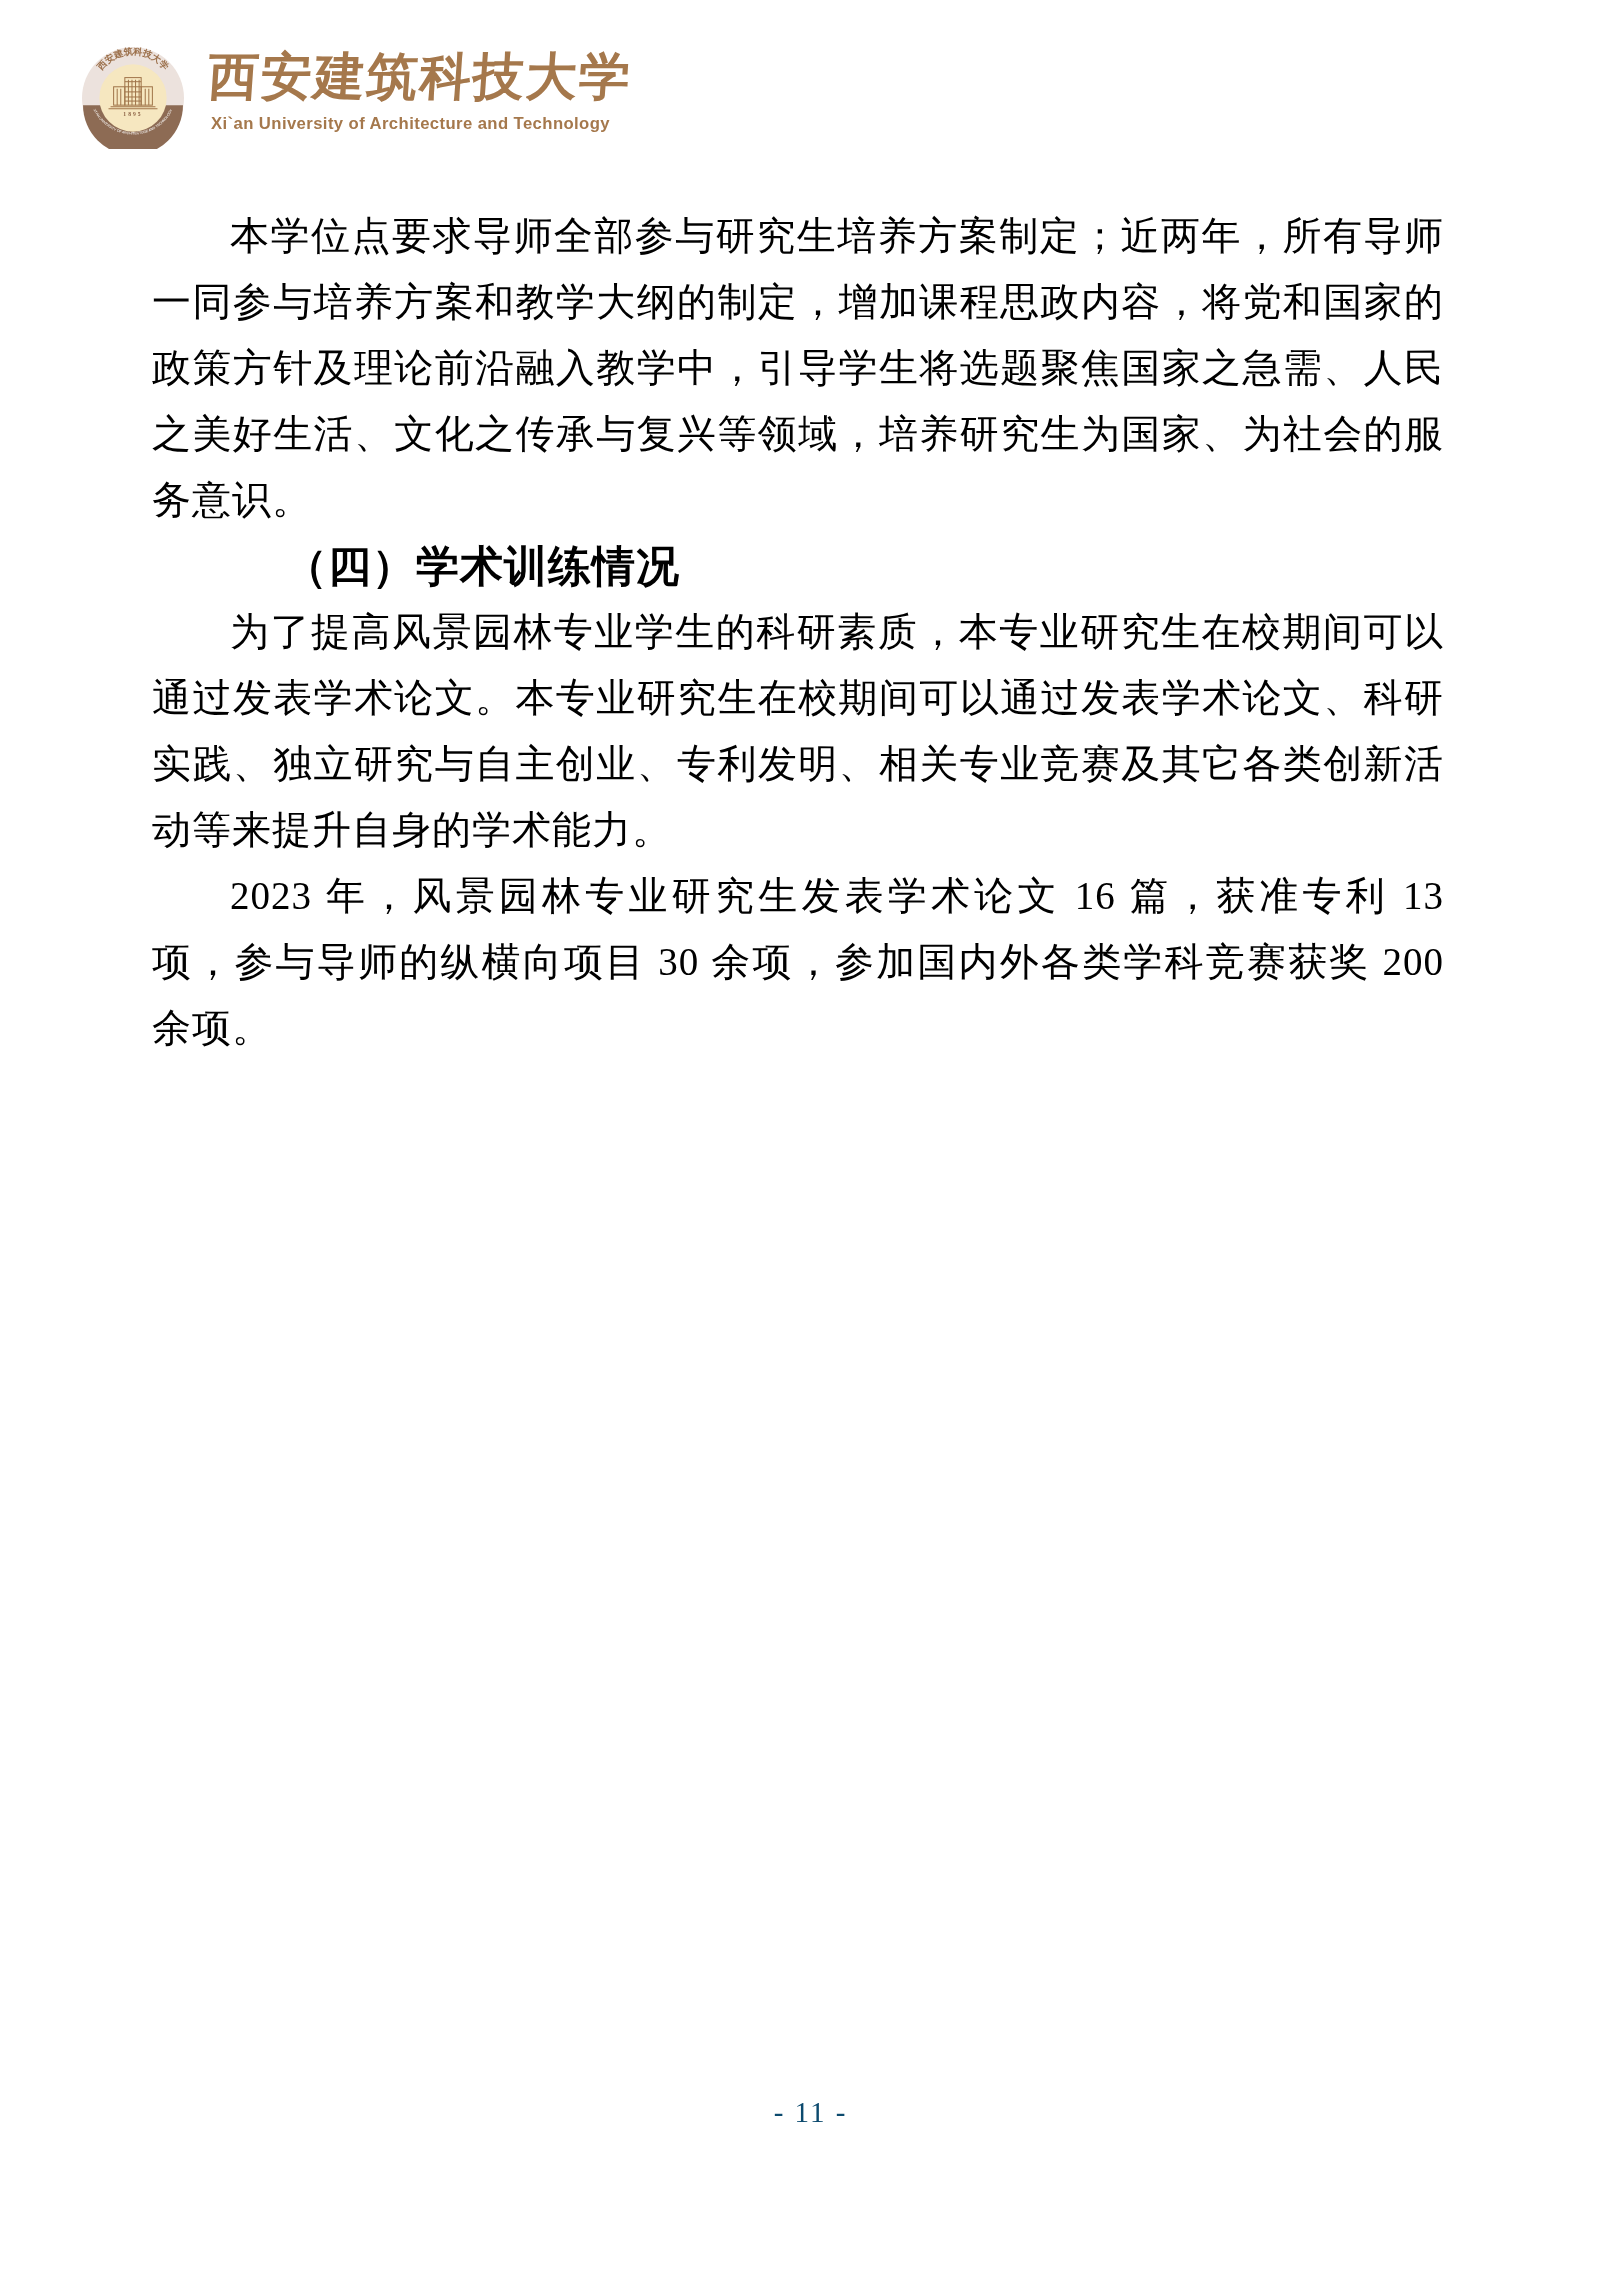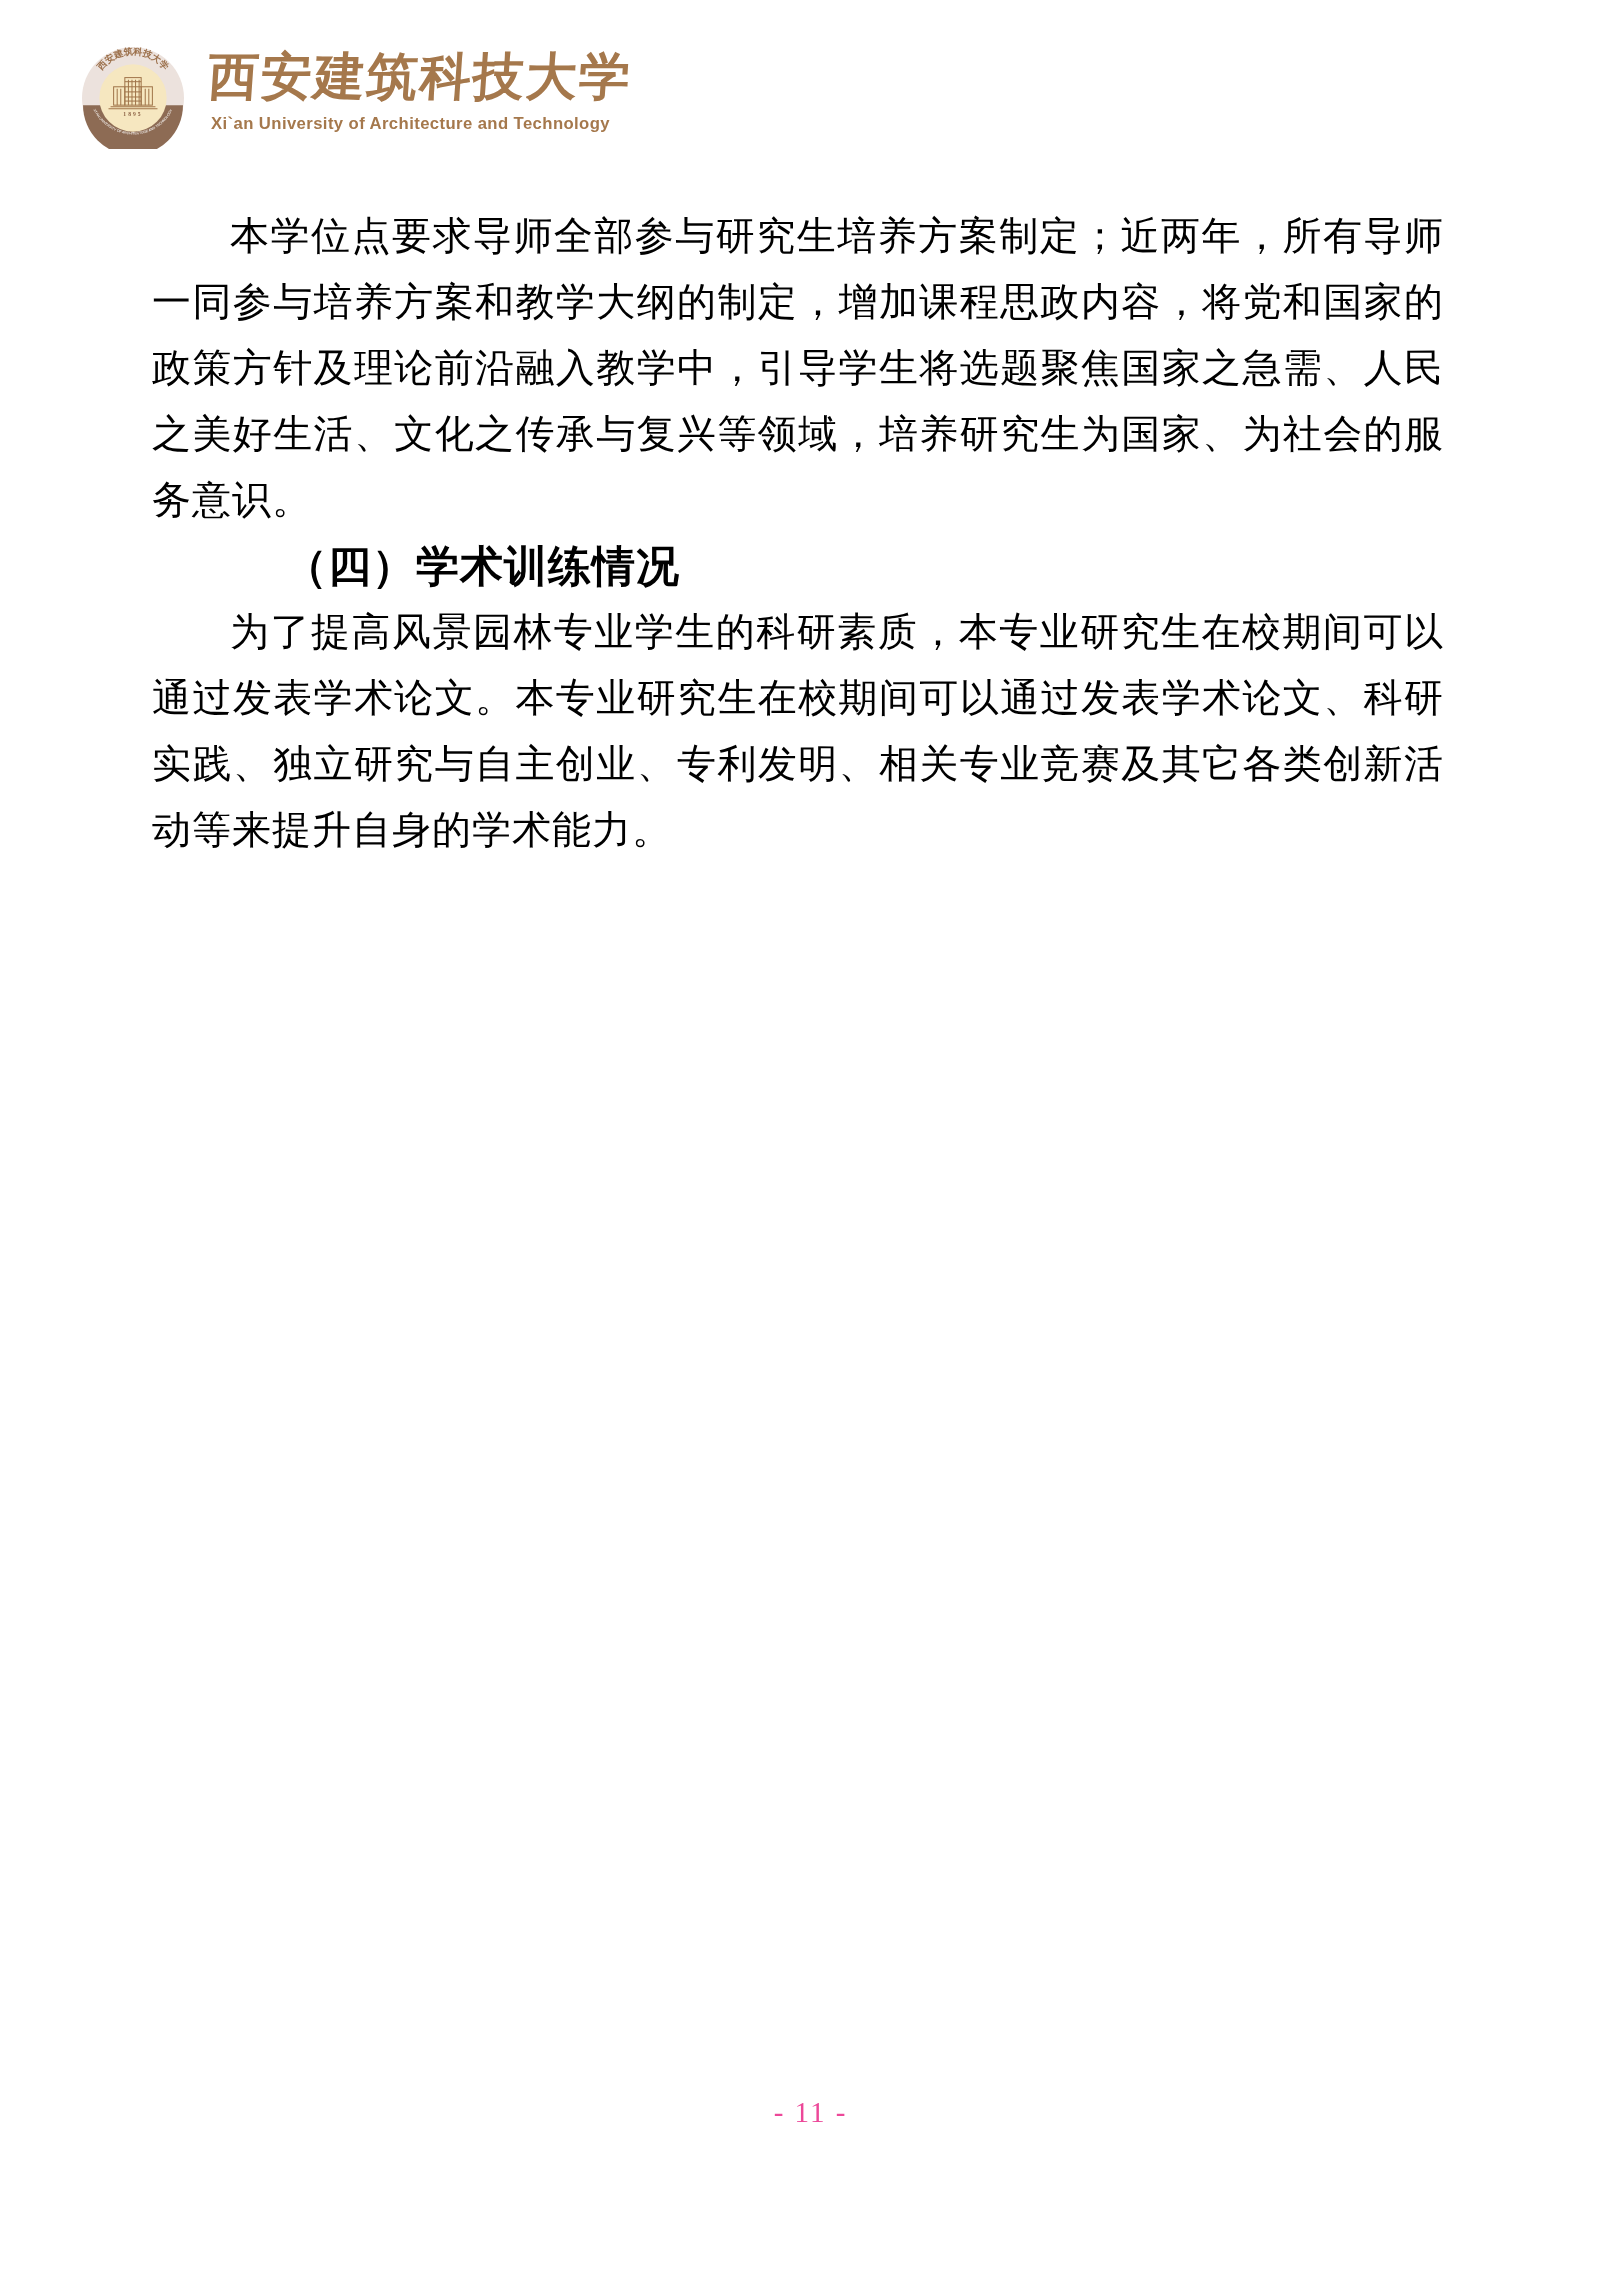--- a/index.html
+++ b/index.html
@@ -40,21 +40,21 @@
     margin:0;
     font-family:"Liberation Sans","DejaVu Sans",sans-serif;
     font-size:43px;line-height:66px;font-weight:bold;
     letter-spacing:1px;
     text-indent:132px;
   }
   
   .page-num{
     position:absolute;left:0;top:2096px;width:1621px;
     text-align:center;font-size:29px;letter-spacing:2px;
-    color:#ec4899;
+    color:#0c4a6e;
   }
 </style>
 </head>
 <body>
 
 <div class="page">
 
   <header class="letterhead">
 
     <svg class="logo" viewBox="0 0 100 100" xmlns="http://www.w3.org/2000/svg">
@@ -104,18 +104,19 @@
 
     <div class="uni-cn">西安建筑科技大学</div>
 
     <div class="uni-en">Xi`an University of Architecture and Technology</div>
   </header>
 
   <main id="doc-blocks">
       <p class="body-p">本学位点要求导师全部参与研究生培养方案制定；近两年，所有导师一同参与培养方案和教学大纲的制定，增加课程思政内容，将党和国家的政策方针及理论前沿融入教学中，引导学生将选题聚焦国家之急需、人民之美好生活、文化之传承与复兴等领域，培养研究生为国家、为社会的服务意识。</p>
       <h3 class="sec-heading">（四）学术训练情况</h3>
       <p class="body-p">为了提高风景园林专业学生的科研素质，本专业研究生在校期间可以通过发表学术论文。本专业研究生在校期间可以通过发表学术论文、科研实践、独立研究与自主创业、专利发明、相关专业竞赛及其它各类创新活动等来提升自身的学术能力。</p>
+      <p class="body-p">2023 年，风景园林专业研究生发表学术论文 16 篇，获准专利 13 项，参与导师的纵横向项目 30 余项，参加国内外各类学科竞赛获奖 200 余项。</p>
     </main>
 
   <div class="page-num">- 11 -</div>
 
 </div>
 
 
 </body></html>

